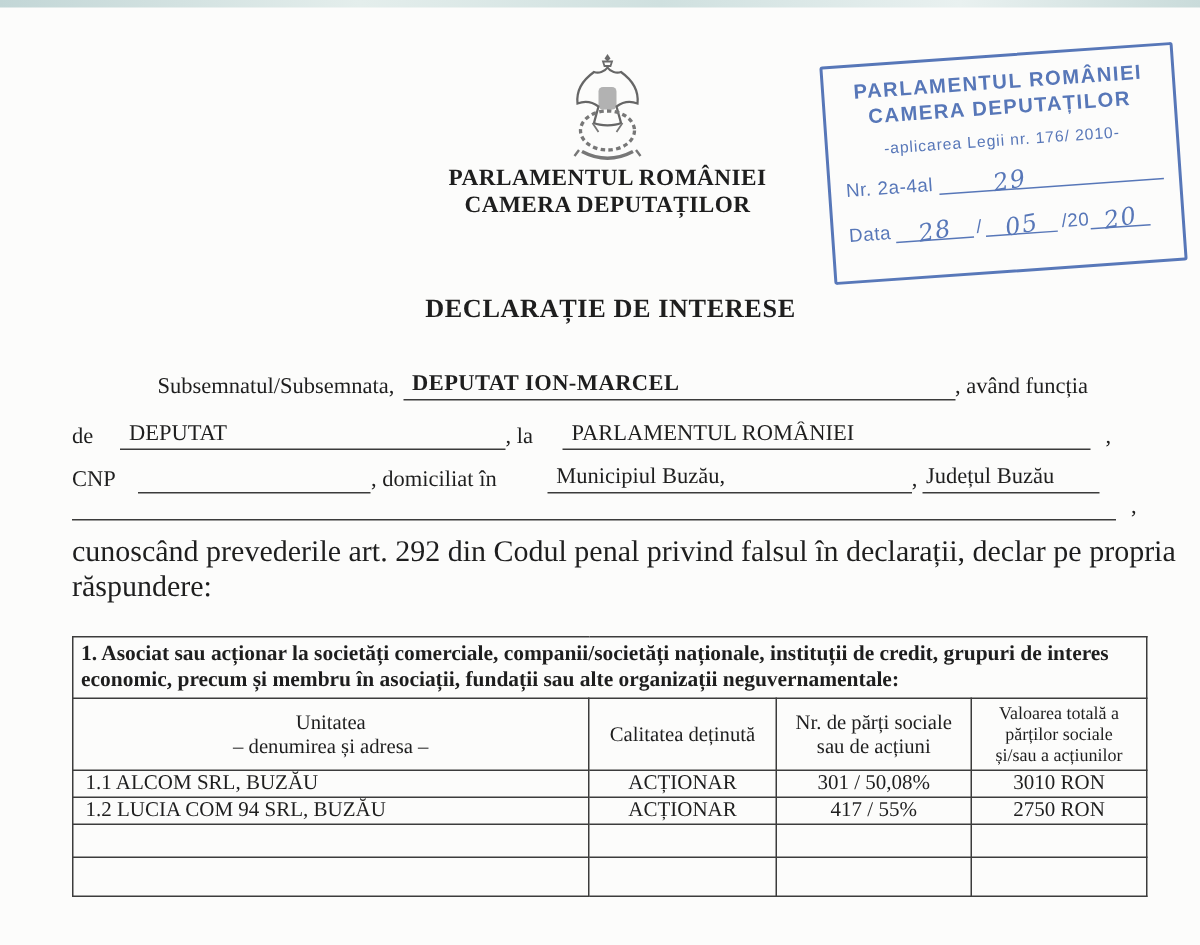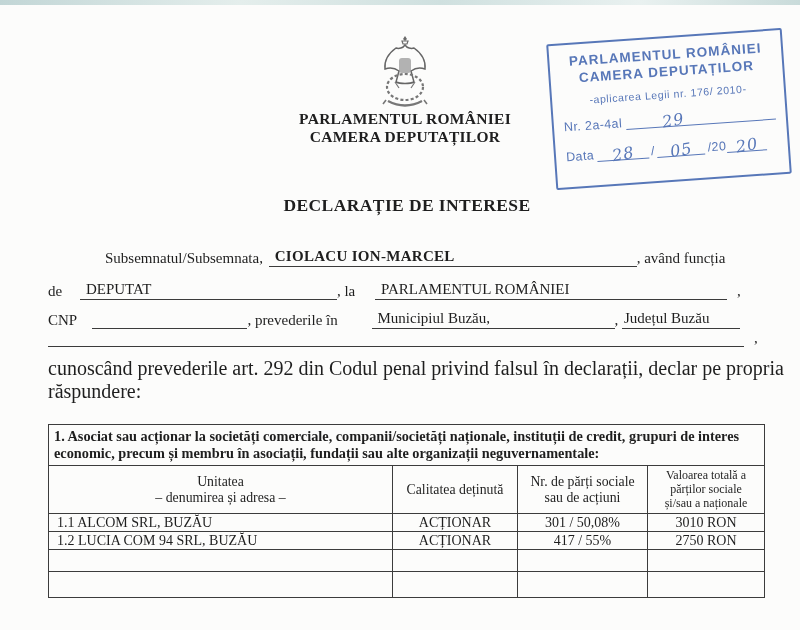--- a/index.html
+++ b/index.html
@@ -105,32 +105,32 @@
       <span class="s-ul" style="width:48px;"><span class="hw">05</span></span>
       <span style="margin:0 1px 0 3px;">/20</span>
       <span class="s-ul" style="width:40px;"><span class="hw">20</span></span>
     </div>
   </div>
 
   <div class="doc-title">DECLARAȚIE DE INTERESE</div>
 
   <div class="fline" style="top:248px;">
     <span style="display:inline-block; width:57px;"></span><span>Subsemnatul/Subsemnata,</span>
-    <span class="ul b" style="width:368px; margin-left:2px;">CIOLACU ION-MARCEL</span><span>, având funcția</span>
+    <span class="ul b" style="width:368px; margin-left:2px;">DEPUTAT ION-MARCEL</span><span>, având funcția</span>
   </div>
 
   <div class="fline" style="top:281px;">
     <span>de</span>
     <span class="ul" style="width:257px; margin-left:14px;">DEPUTAT</span><span>, la</span>
     <span class="ul" style="width:352px; margin-left:16px;">PARLAMENTUL ROMÂNIEI</span><span style="margin-left:10px;">,</span>
   </div>
 
   <div class="fline" style="top:310px;">
     <span>CNP</span>
-    <span class="ul" style="width:155px; margin-left:12px;"></span><span>, prevederile în</span>
+    <span class="ul" style="width:155px; margin-left:12px;"></span><span>, domiciliat în</span>
     <span class="ul" style="width:243px; margin-left:30px;">Municipiul Buzău,</span><span>, </span><span class="ul" style="width:118px; padding-left:2px;">Județul Buzău</span>
   </div>
 
   <div class="fline" style="top:328px;">
     <span class="ul" style="width:696px;"></span><span style="margin-left:10px;">,</span>
   </div>
 
   <div class="para">cunoscând prevederile art. 292 din Codul penal privind falsul în declarații, declar pe propria răspundere:</div>
 
   <table class="decl-table">
@@ -150,21 +150,21 @@
         <span style="display:block;">– denumirea și adresa –</span>
       </td>
       <td class="col-head">Calitatea deținută</td>
       <td class="col-head">
         <span style="display:block;">Nr. de părți sociale</span>
         <span style="display:block;">sau de acțiuni</span>
       </td>
       <td class="col-head" style="font-size:12px;">
         <span style="display:block;">Valoarea totală a</span>
         <span style="display:block;">părților sociale</span>
-        <span style="display:block;">și/sau a naționale</span>
+        <span style="display:block;">și/sau a acțiunilor</span>
       </td>
     </tr>
     <tr class="row-data">
       <td class="cell-unit">1.1 ALCOM SRL, BUZĂU</td>
       <td class="cell-c">ACȚIONAR</td>
       <td class="cell-c">301 / 50,08%</td>
       <td class="cell-c">3010 RON</td>
     </tr>
     <tr class="row-data">
       <td class="cell-unit">1.2 LUCIA COM 94 SRL, BUZĂU</td>

